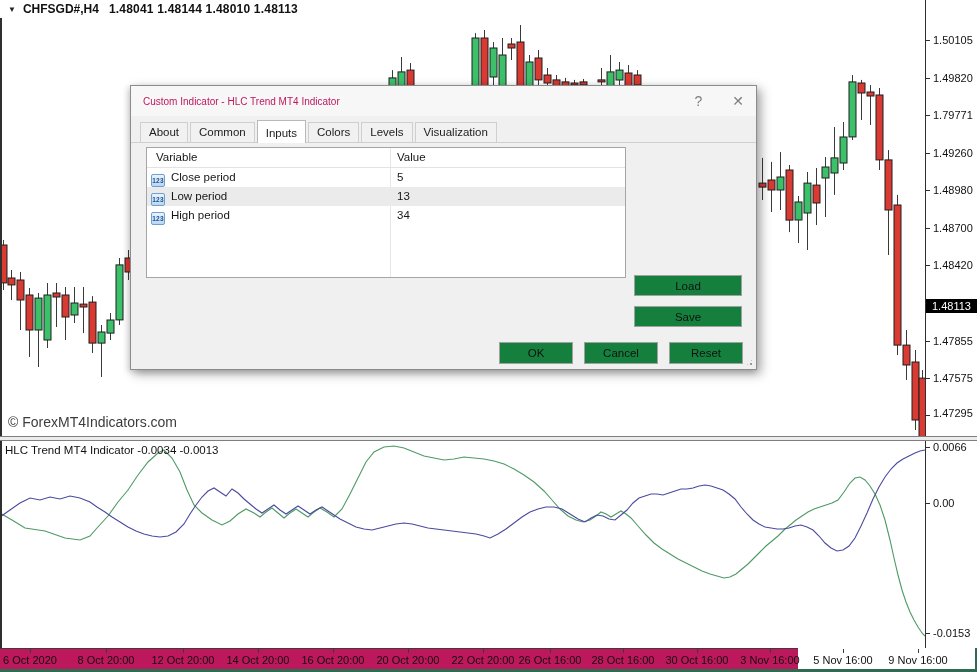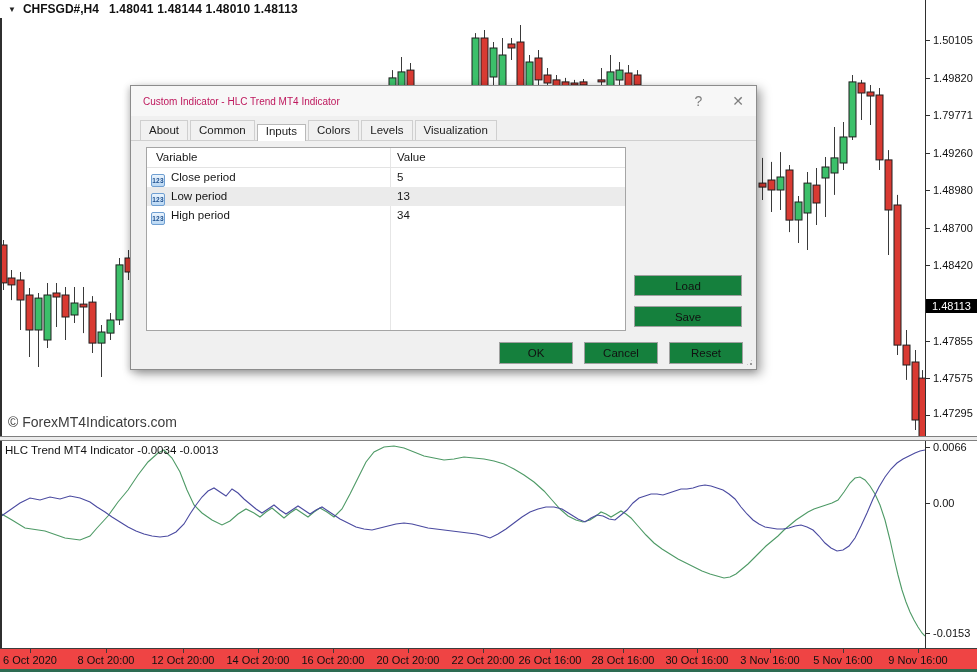--- a/index.html
+++ b/index.html
@@ -32,39 +32,39 @@
     font-size:11px;line-height:14px;padding-left:6px;z-index:3;}
 
   
   .splitter{position:absolute;left:0;top:436px;width:977px;height:5px;background:#ececec;
     border-top:1px solid #7f7f7f;border-bottom:1px solid #7f7f7f;box-sizing:border-box;z-index:4;}
   .indicator-panel{position:absolute;left:0;top:441px;width:925px;height:207px;background:#fff;}
   #ind-svg{position:absolute;left:0;top:0;width:925px;height:207px;}
   .ind-label{position:absolute;left:5px;top:3px;font-size:11.5px;color:#111;z-index:2;}
 
   
-  .time-axis{position:absolute;left:0;top:648px;width:977px;height:21px;background:#ef4444;
+  .time-axis{position:absolute;left:0;top:648px;width:798px;height:21px;background:#be185d;
     border-top:1px solid #3c3c3c;box-sizing:border-box;z-index:2;}
   .ta-label{position:absolute;top:5px;font-size:11px;color:#111;transform:translateX(-50%);white-space:nowrap;}
   .ta-tick{position:absolute;top:0;width:1px;height:4px;background:#3c3c3c;}
 
   
   .dialog{position:absolute;left:130px;top:85px;width:627px;height:285px;background:#f0f0f0;
     border:1px solid #8c8c8c;box-sizing:border-box;z-index:10;
     box-shadow:4px 4px 10px rgba(0,0,0,.35),-2px 2px 6px rgba(0,0,0,.15);}
   .dlg-titlebar{height:30px;display:flex;align-items:center;padding:0 12px;background:#f7f7f7;}
   .dlg-title{flex:1;font-size:10px;color:#be185d;}
   .dlg-help{color:#7e7e7e;font-size:14px;margin-right:30px;cursor:default;}
   .dlg-close{color:#7e7e7e;font-size:14px;cursor:default;}
   .tabstrip{display:flex;align-items:flex-end;padding:4px 9px 0;border-bottom:1px solid #cfcfcf;position:relative;}
   .tab{font-size:11.5px;color:#1c1c1c;padding:3px 8px 4px;background:#f1f1f1;
     border:1px solid #cfcfcf;border-bottom:none;margin-right:2px;position:relative;}
-  .tab.active{background:#fff;padding-top:0;margin-bottom:-1px;border-color:#b9b9b9;z-index:2;}
-
-  .param-table{position:absolute;left:15px;top:61px;width:480px;height:184px;background:#fff;
+  .tab.active{background:#fff;padding-top:6px;margin-bottom:-1px;border-color:#b9b9b9;z-index:2;}
+
+  .param-table{position:absolute;left:15px;top:61px;width:480px;height:131px;background:#fff;
     border:1px solid #a5a5a5;box-sizing:border-box;font-size:11.5px;color:#161616;}
   .pt-coldivider{position:absolute;left:243px;top:0;bottom:0;width:1px;background:#e6e6e6;}
   .pt-header{display:flex;height:19px;line-height:19px;border-bottom:1px solid #e3e3e3;position:relative;z-index:1;}
   .pt-header .c1{width:243px;padding-left:9px;box-sizing:border-box;}
   .pt-header .c2{flex:1;padding-left:7px;}
   .pt-row{display:flex;height:19px;line-height:19px;align-items:center;position:relative;z-index:1;}
   .pt-row.selected{background:#ebebeb;}
   .pt-row .c1{width:243px;display:flex;align-items:flex-end;box-sizing:border-box;padding-left:4px;}
   .pt-row .c2{flex:1;padding-left:7px;}
   .num-icon{width:14px;height:13px;margin-right:6px;border:1px solid #6f9fd2;border-radius:2px;

